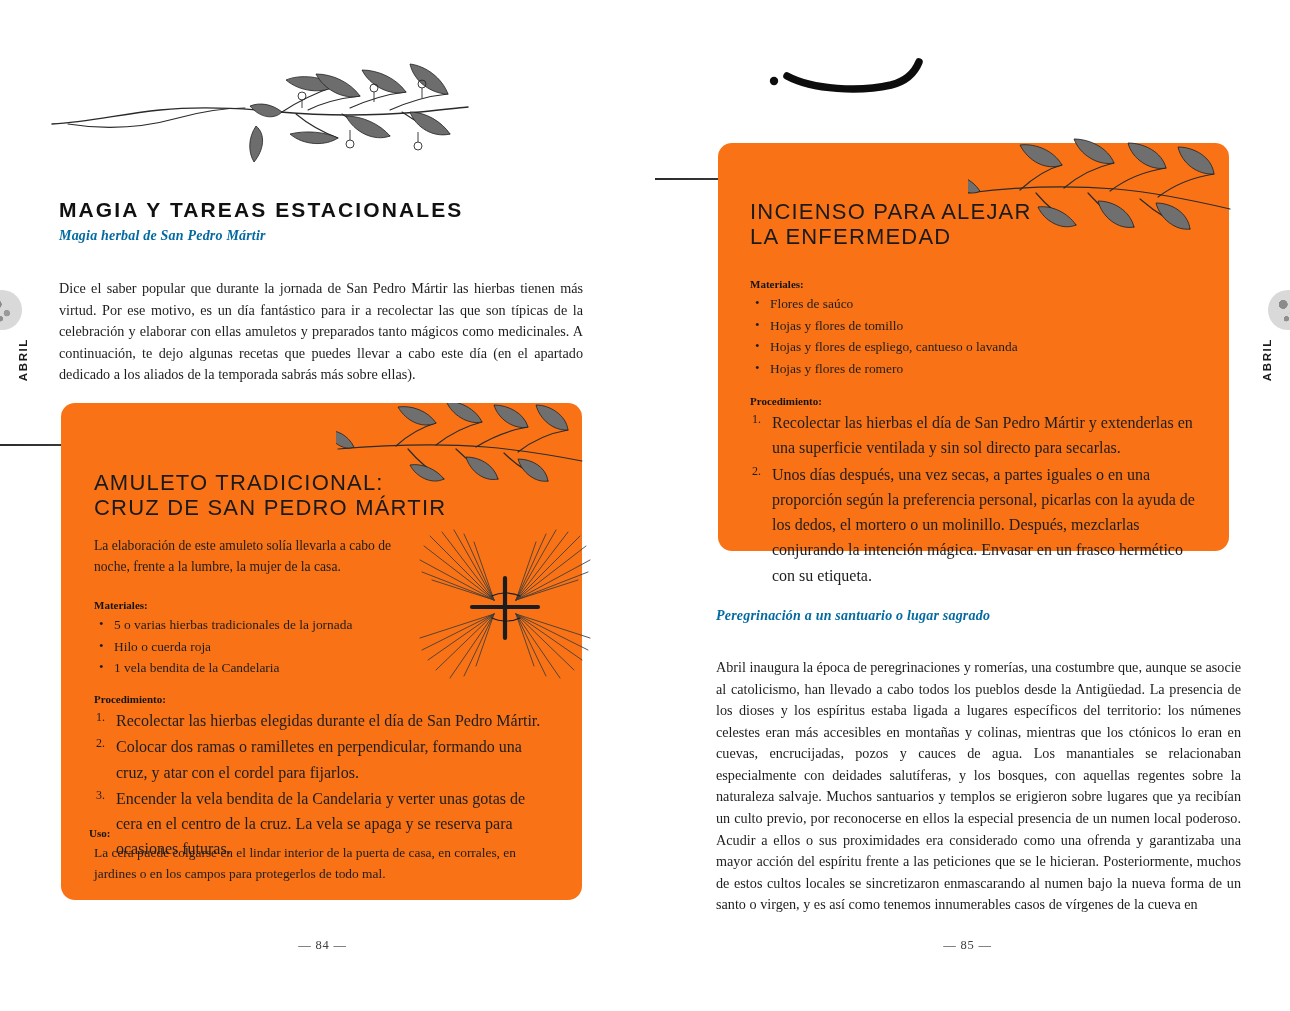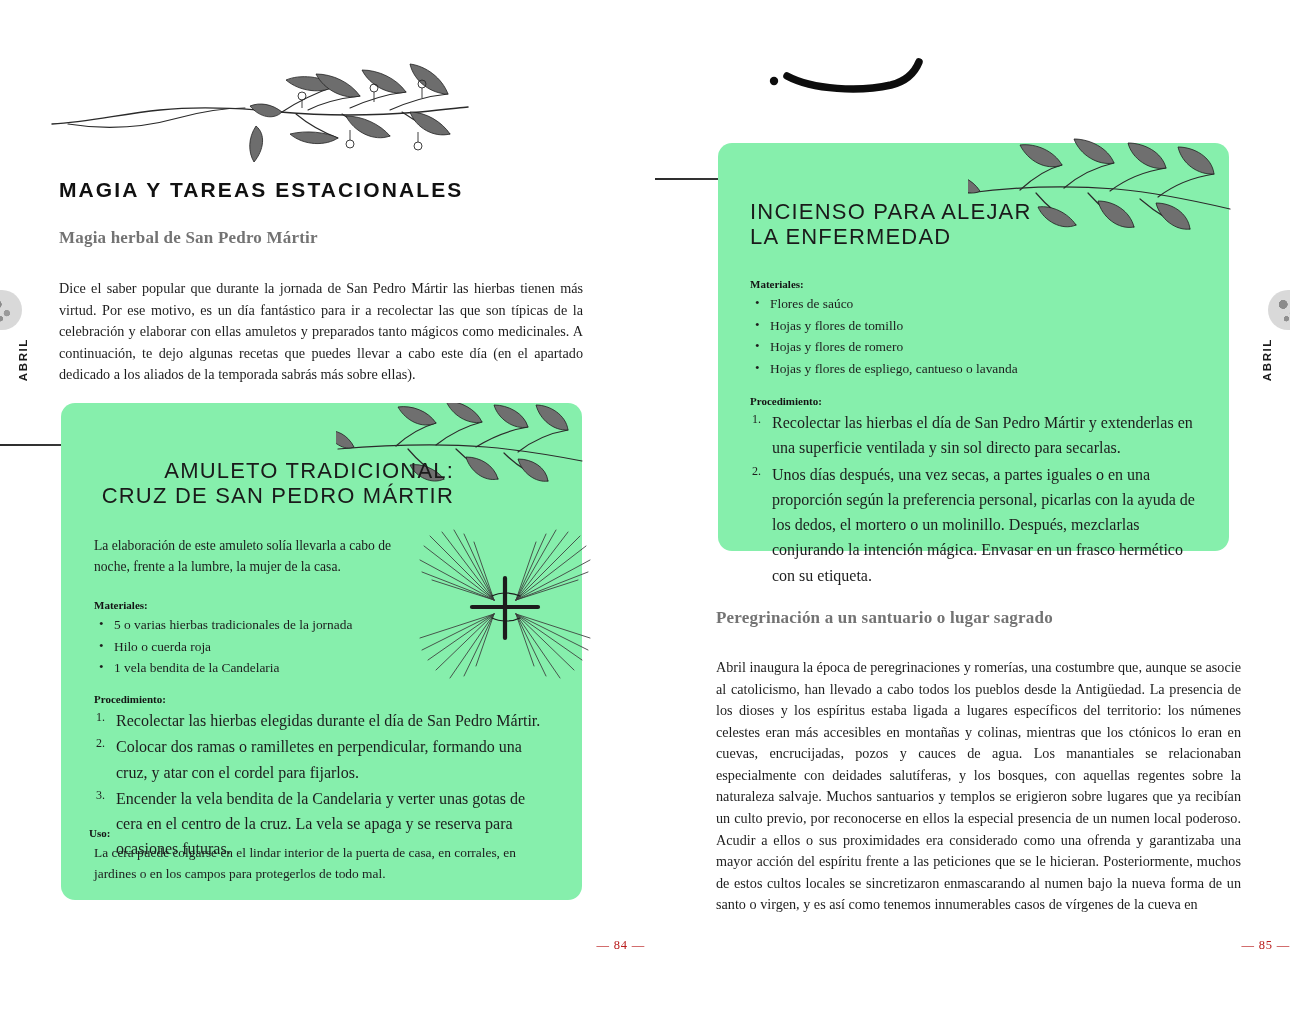--- a/index.html
+++ b/index.html
@@ -66,40 +66,42 @@
   .moon-mark.left  { left: -18px; top: 290px; }
   .moon-mark.right { right: -18px; top: 290px; }
 
   
   .section-title {
     font-family: "Liberation Sans", "DejaVu Sans", sans-serif;
     font-weight: 700;
     font-size: 21px;
     letter-spacing: 2.1px;
     color: #111111;
+    margin-top: 20px;
   }
   .sub-head {
     font-family: "Liberation Serif", "DejaVu Serif", serif;
     font-weight: 700;
-    font-size: 17px;
+    font-size: 14px;
     letter-spacing: .2px;
-    color: #737373;
+    color: #0369a1;
+    font-style: italic;
   }
   .body-text {
     font-size: 14.2px;
     line-height: 1.52;
     text-align: justify;
     color: #1d1d1d;
     hyphens: auto;
   }
 
   
   .recipe-box {
     position: absolute;
-    background: #86efac;
+    background: #f97316;
     border-radius: 14px;
   }
   .box-title {
     font-family: "Liberation Sans", "DejaVu Sans", sans-serif;
     font-weight: 400;
     font-size: 22px;
     letter-spacing: 1.2px;
     line-height: 1.12;
     color: #1a1a1a;
     white-space: pre-line;
@@ -163,24 +165,24 @@
     font-size: 13.4px;
     line-height: 1.58;
     color: #1d1d1d;
   }
 
   
   .folio {
     position: absolute;
     bottom: 58px;
     width: 100%;
-    text-align: right;
+    text-align: center;
     font-size: 12.5px;
     letter-spacing: .8px;
-    color: #b91c1c;
+    color: #404040;
   }
 
   
   .art {
     position: absolute;
     pointer-events: none;
   }
   .stem-rule {
     position: absolute;
     height: 2px;
@@ -326,21 +328,21 @@
         </g>
 
         <g stroke="#1c1c1c" fill="none" stroke-linecap="round">
           <path d="M99 60 L99 120" stroke-width="4.2"></path>
           <path d="M66 89 L132 89" stroke-width="4.2"></path>
           <path d="M86 78 C 94 74, 106 74, 114 78" stroke-width="1.2"></path>
           <path d="M86 100 C 94 104, 106 104, 114 100" stroke-width="1.2"></path>
         </g>
       </svg>
 
-      <div class="box-title" style="position:absolute; left:33px; top:56px; width:360px;text-align:right;">AMULETO TRADICIONAL:
+      <div class="box-title" style="position:absolute; left:33px; top:68px; width:360px;">AMULETO TRADICIONAL:
 CRUZ DE SAN PEDRO MÁRTIR</div>
 
       <div class="box-intro" style="position:absolute; left:33px; top:132px; width:310px;">La elaboración de este amuleto solía llevarla a cabo de noche, frente a la lumbre, la mujer de la casa.</div>
 
       <div class="kicker" style="position:absolute; left:33px; top:192px;">Materiales:</div>
       <ul class="mat-list" style="position:absolute; left:33px; top:211px; width:330px;">
         <li>5 o varias hierbas tradicionales de la jornada</li>
         <li>Hilo o cuerda roja</li>
         <li>1 vela bendita de la Candelaria</li>
       </ul>
@@ -398,22 +400,22 @@
         </g>
       </svg>
 
       <div class="box-title" style="position:absolute; left:32px; top:57px; width:330px;">INCIENSO PARA ALEJAR
 LA ENFERMEDAD</div>
 
       <div class="kicker" style="position:absolute; left:32px; top:131px;">Materiales:</div>
       <ul class="mat-list" style="position:absolute; left:32px; top:150px; width:400px;">
         <li>Flores de saúco</li>
         <li>Hojas y flores de tomillo</li>
+        <li>Hojas y flores de espliego, cantueso o lavanda</li>
         <li>Hojas y flores de romero</li>
-        <li>Hojas y flores de espliego, cantueso o lavanda</li>
       </ul>
 
       <div class="kicker" style="position:absolute; left:32px; top:248px;">Procedimiento:</div>
       <ol class="proc-list" style="position:absolute; left:32px; top:267px; width:448px;">
         <li>Recolectar las hierbas el día de San Pedro Mártir y extenderlas en una superficie ventilada y sin sol directo para secarlas.</li>
         <li>Unos días después, una vez secas, a partes iguales o en una proporción según la preferencia personal, picarlas con la ayuda de los dedos, el mortero o un molinillo. Después, mezclarlas conjurando la intención mágica. Envasar en un frasco hermético con su etiqueta.</li>
       </ol>
     </div>
 
     <div class="sub-head" style="position:absolute; left:71px; top:608px;">Peregrinación a un santuario o lugar sagrado</div>

